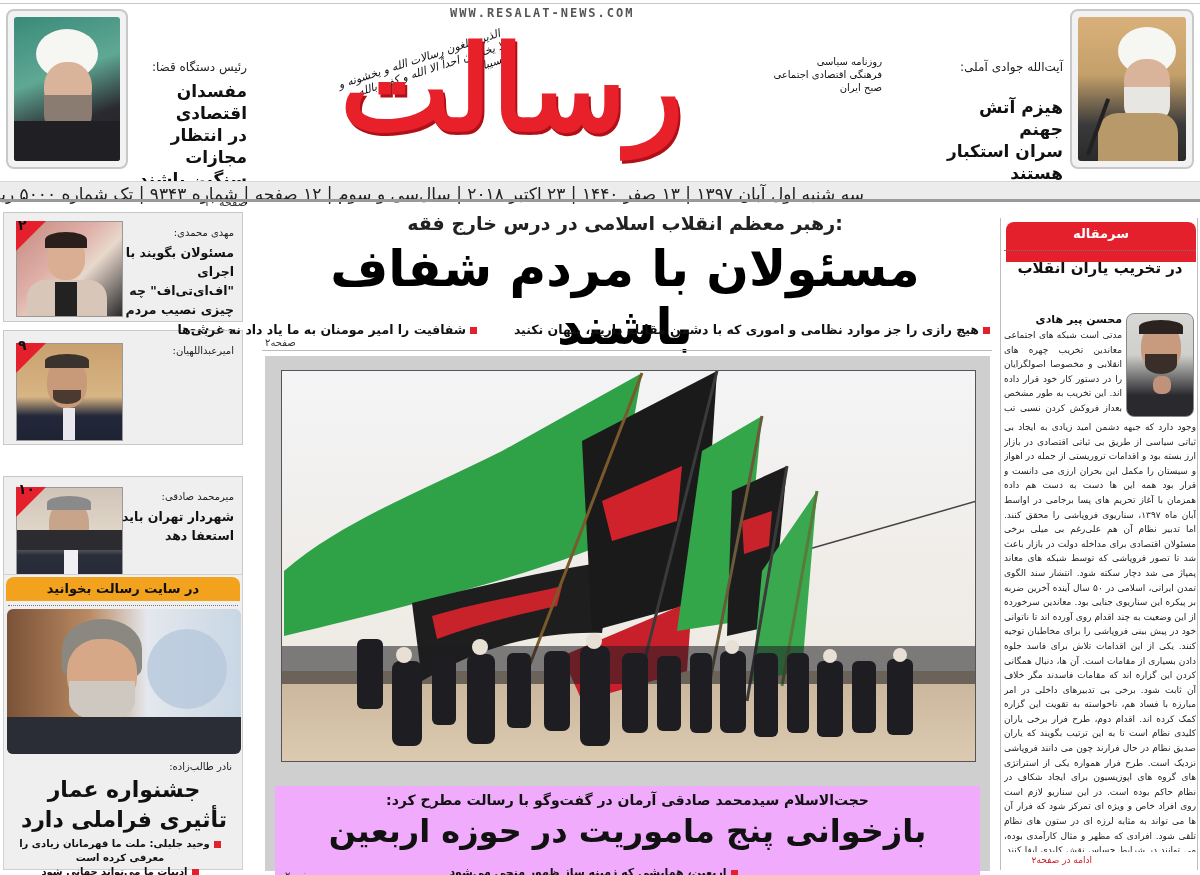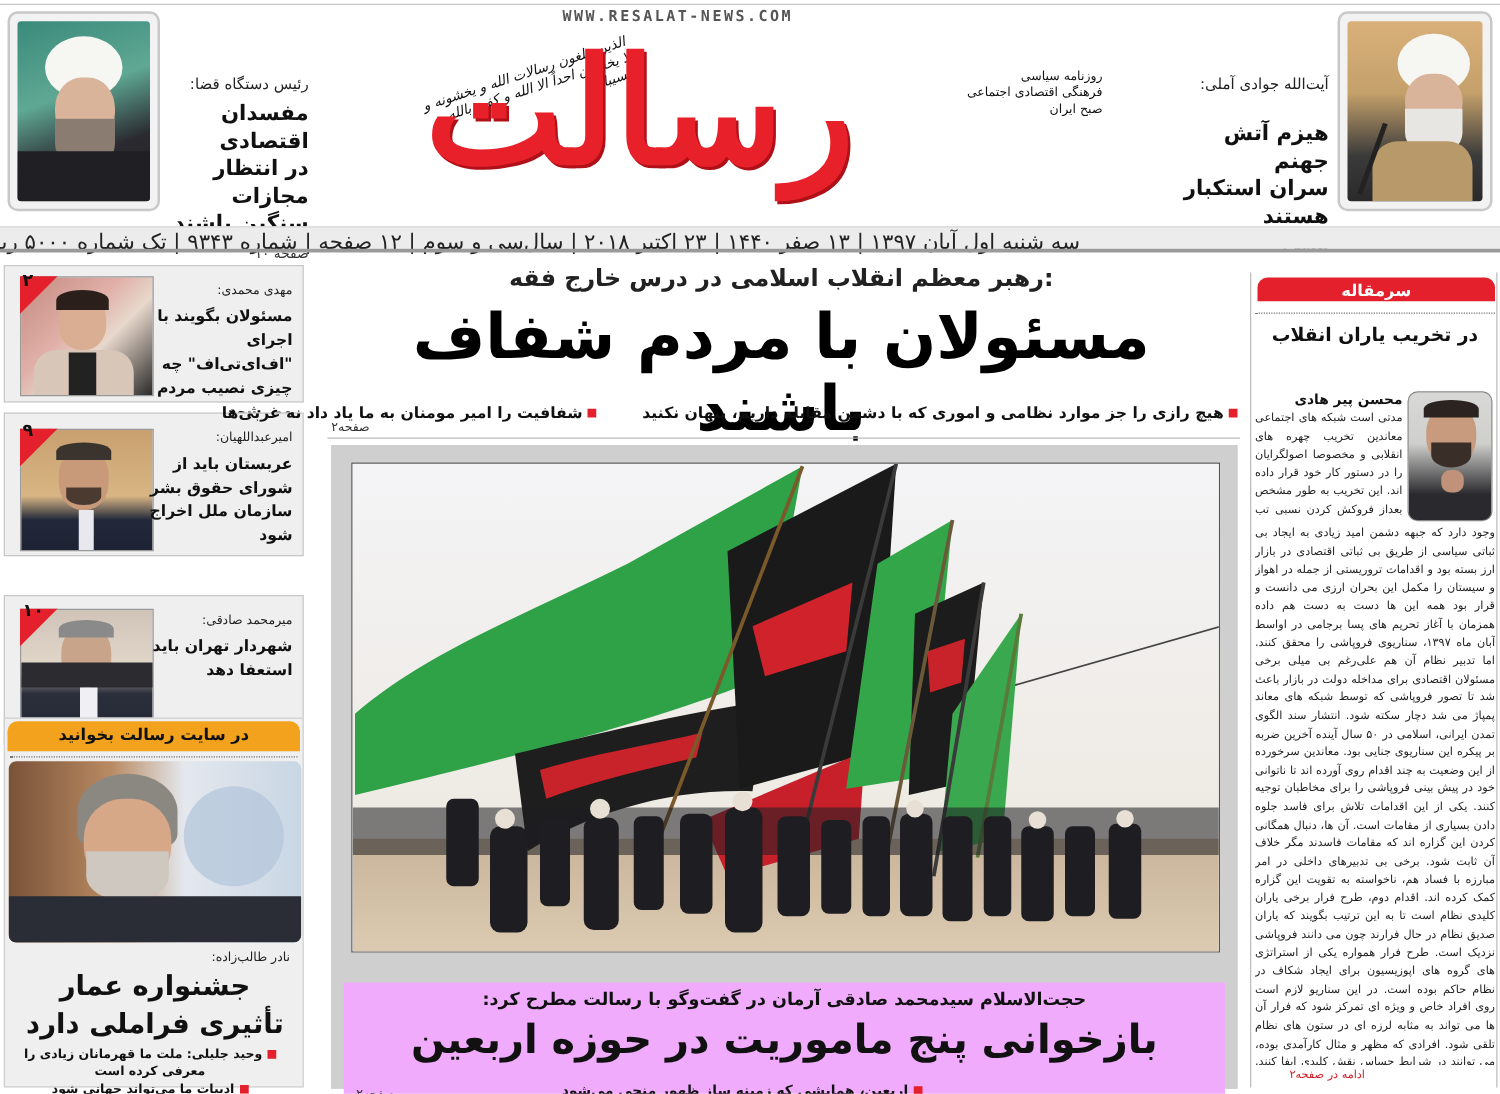--- a/index.html
+++ b/index.html
@@ -132,21 +132,20 @@
 <div class="abs card" style="left:3px; top:330px; width:240px; height:115px;">
   <div class="pic" style="top:12px; height:98px; background:linear-gradient(180deg,#c9a070 0%,#d8b584 55%,#22283a 75%,#1e2334 100%);">
     <div style="position:absolute; left:30px; top:14px; width:40px; height:50px; border-radius:45%; background:#c89a7a;"></div>
     <div style="position:absolute; left:28px; top:10px; width:44px; height:14px; border-radius:50% 50% 0 0; background:#3a332e;"></div>
     <div style="position:absolute; left:36px; top:46px; width:28px; height:14px; border-radius:0 0 50% 50%; background:#4a3a30;"></div>
     <div style="position:absolute; left:46px; top:64px; width:12px; height:34px; background:#e8e8ee;"></div>
   </div>
   <div class="num" style="top:12px;"></div>
   <div class="numtxt" style="top:6px;">۹</div>
   <div class="k rtl">امیرعبداللهیان:</div>
-  <div class="h rtl">عربستان باید از شورای حقوق بشر سازمان ملل اخراج شود</div>
 </div>
 
 <div class="abs card" style="left:3px; top:476px; width:240px; height:120px;">
   <div class="pic" style="top:10px; height:98px; background:linear-gradient(180deg,#d0c4b8 0%,#e0d6c8 45%,#2a2e3a 70%,#262a36 100%);">
     <div style="position:absolute; left:32px; top:12px; width:40px; height:50px; border-radius:45%; background:#c8a48a;"></div>
     <div style="position:absolute; left:30px; top:8px; width:44px; height:14px; border-radius:50% 50% 0 0; background:#8a8a8a;"></div>
     <div style="position:absolute; left:0; top:42px; width:107px; height:20px; background:#2c2c30;"></div>
     <div style="position:absolute; left:47px; top:62px; width:14px; height:36px; background:#f0f0f4;"></div>
   </div>
   <div class="num" style="top:10px;"></div>
@@ -251,21 +250,21 @@
     <div class="rtl" style="position:absolute; left:0; top:26px; width:705px; text-align:center; font-size:32px; font-weight:bold;">بازخوانی پنج ماموریت در حوزه اربعین</div>
     <div class="rtl" style="position:absolute; left:0; top:80px; width:637px; text-align:center; font-size:11px; font-weight:bold;">
       <span class="bullet"></span><span>اربعین، همایشی که زمینه ساز ظهور منجی می‌شود</span>
     </div>
     <div class="pageref" style="position:absolute; left:10px; top:84px; font-size:10px;">صفحه۲</div>
   </div>
 </div>
 
 <div class="abs colrule" style="left:1000px; top:218px; width:1px; height:652px;"></div>
 <div class="abs colrule" style="left:1197px; top:218px; width:1px; height:652px;"></div>
-<div class="abs red-tab" style="left:1006px; top:222px; width:190px; height:19px; line-height:24px;">سرمقاله</div>
+<div class="abs red-tab" style="left:1006px; top:222px; width:190px; height:40px; line-height:24px;">سرمقاله</div>
 <div class="abs dotline" style="left:1004px; top:250px; width:192px;"></div>
 <div class="abs ed-title rtl" style="left:1004px; top:257px; width:192px;">
   <div>در تخریب یاران انقلاب</div>
 </div>
 <div class="abs" style="left:1126px; top:313px; width:68px; height:104px; border-radius:8px; border:1px solid #888; overflow:hidden; background:linear-gradient(180deg,#d8d8d6 0%,#cfcfcc 40%,#2a2a2e 80%);">
   <div style="position:absolute; left:14px; top:10px; width:40px; height:48px; border-radius:45%; background:#c89a7e;"></div>
   <div style="position:absolute; left:12px; top:6px; width:44px; height:14px; border-radius:50% 50% 0 0; background:#2a2320;"></div>
   <div style="position:absolute; left:18px; top:40px; width:32px; height:20px; border-radius:0 0 50% 50%; background:#3a2e28;"></div>
   <div style="position:absolute; left:26px; top:62px; width:18px; height:18px; border-radius:40%; background:#c0927a;"></div>
 </div>

